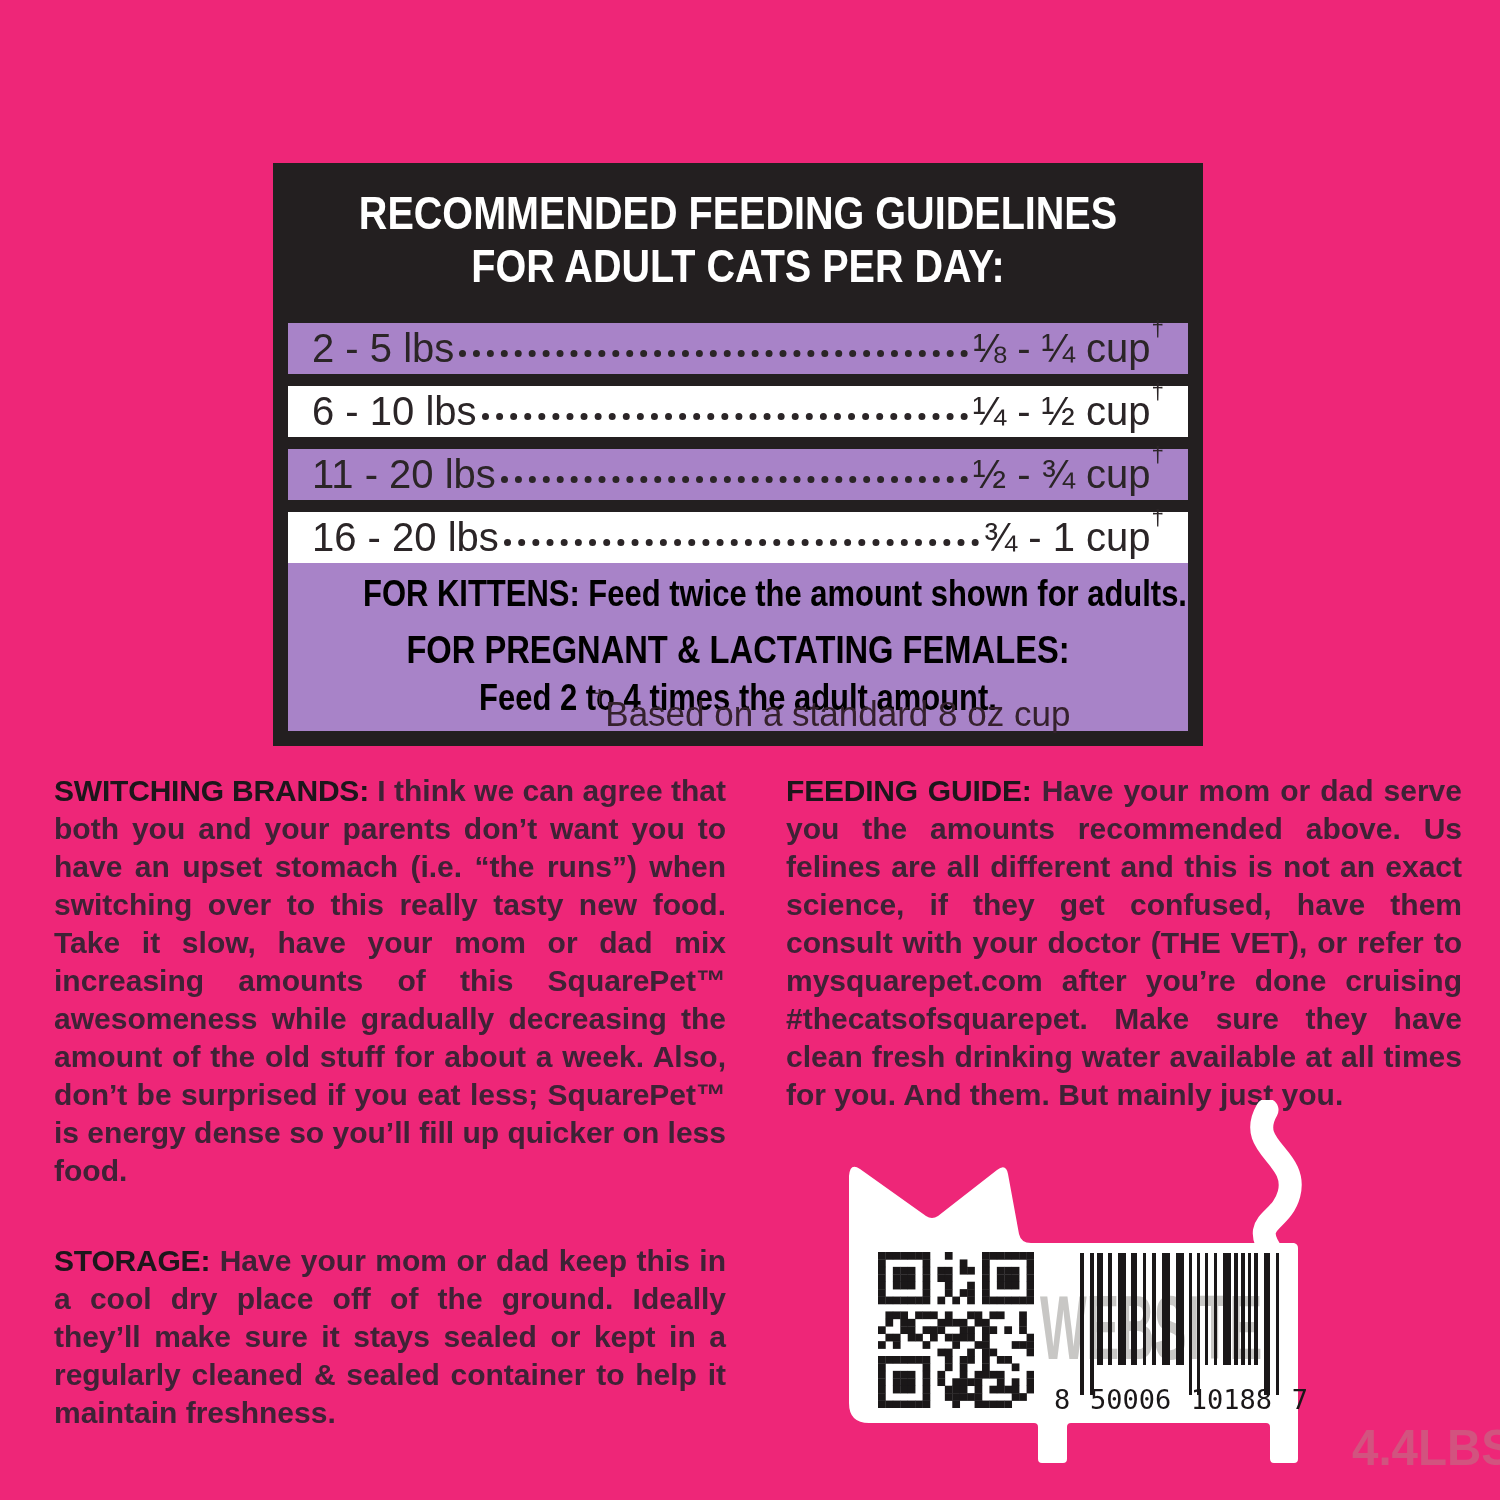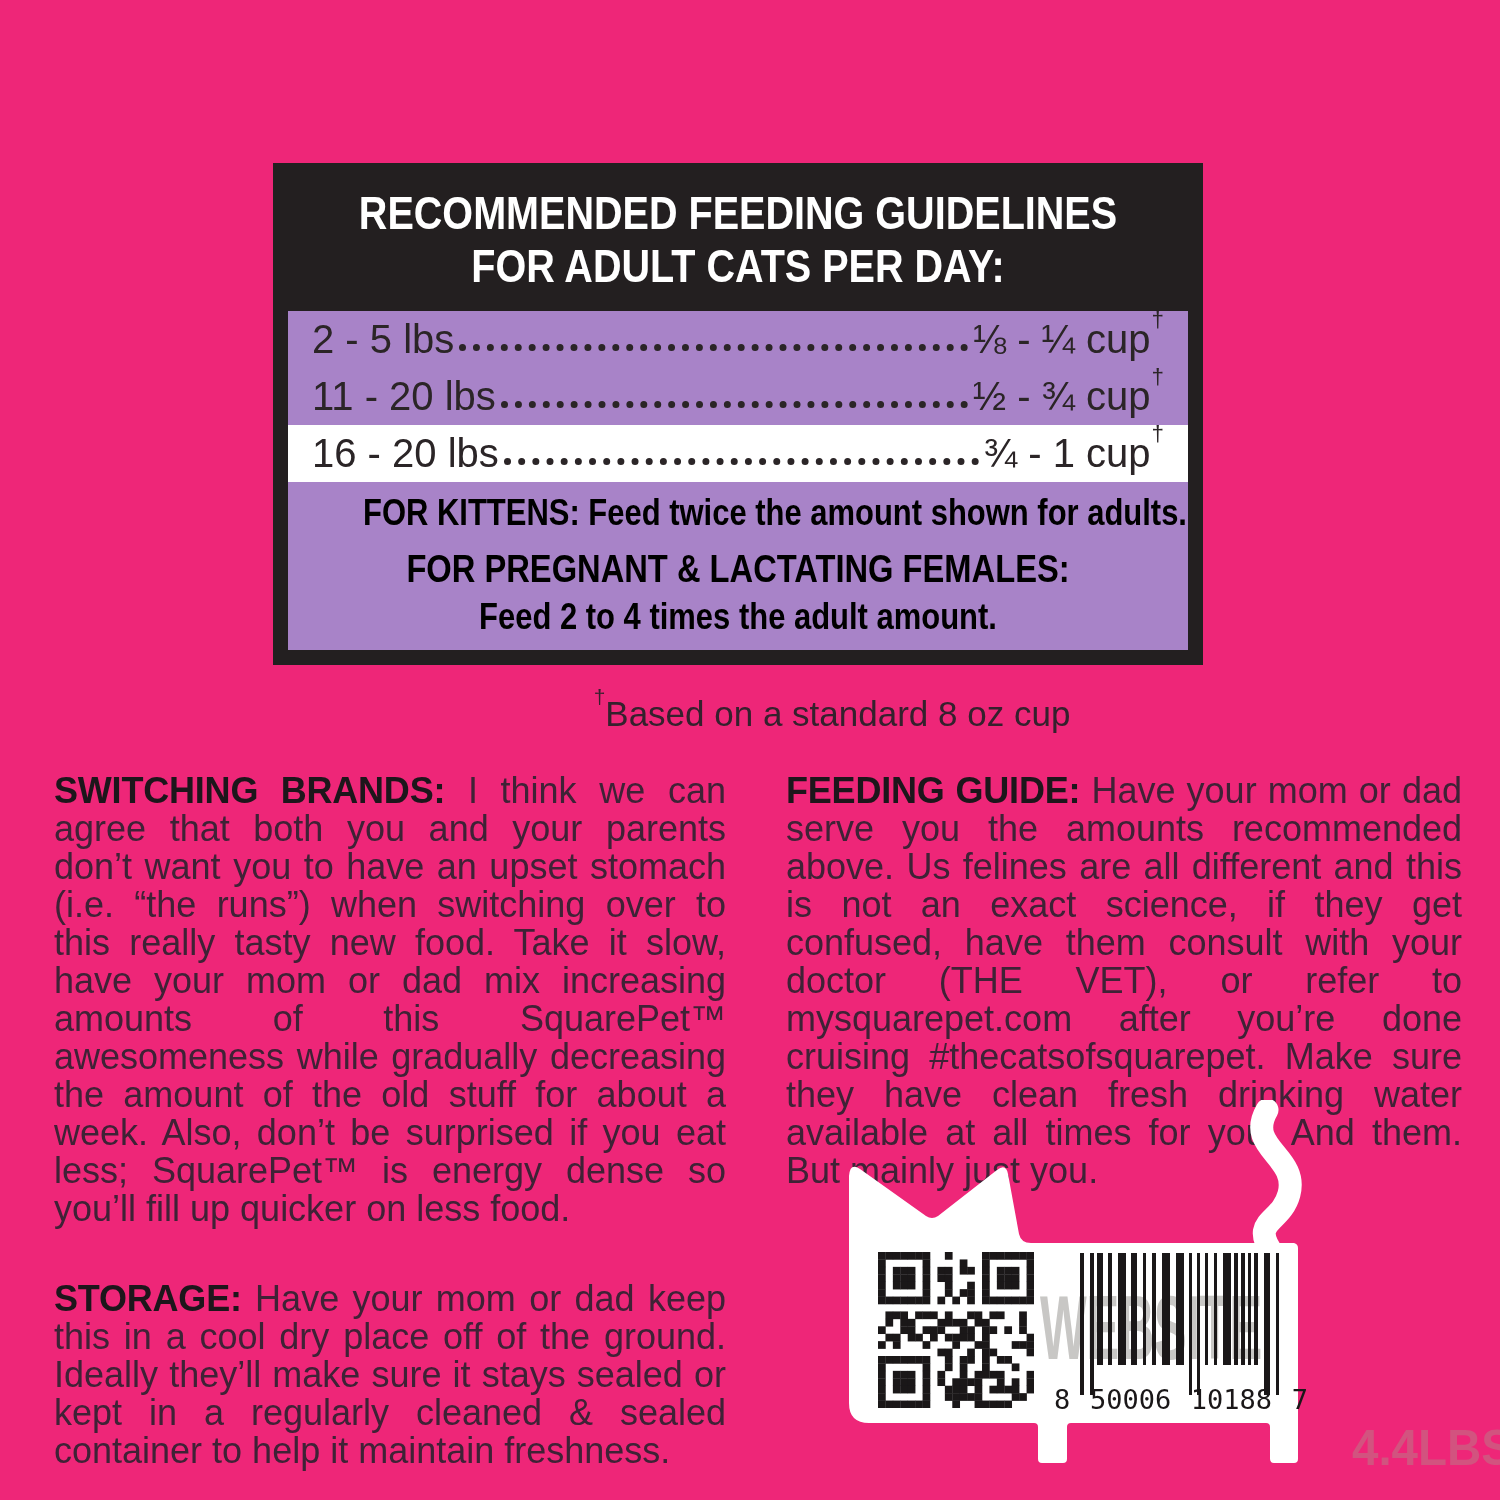--- a/index.html
+++ b/index.html
@@ -6,38 +6,38 @@
   .page{
     position:relative;width:1500px;height:1500px;overflow:hidden;
     background:#EE2678;
     font-family:"Liberation Sans","DejaVu Sans",sans-serif;
   }
   
   .gtable{position:absolute;left:273px;top:163px;width:930px;background:#231F20;padding-bottom:15px;}
   .gtable-title{padding:24px 10px 18px;text-align:center;color:#FFFFFF;font-weight:bold;font-size:46px;line-height:53px;}
   .cond{display:block;transform:scaleX(0.86);transform-origin:50% 50%;white-space:nowrap;}
   .gtable-grid{margin:0 15px;}
-  .g-row{height:57px;display:flex;align-items:center;padding:0 24px;font-size:40px;color:#2B2527;}
+  .g-row{height:51px;display:flex;align-items:center;padding:0 24px;font-size:40px;color:#2B2527;margin-top:12px;}
   .row-purple{background:#A883C8;}
   .row-white{background:#FFFFFF;}
   .g-weight{flex:0 0 auto;}
   .leader{flex:1 1 auto;align-self:flex-end;height:0;border-bottom:7px dotted #2B2527;margin:0 5px 17px 5px;}
   .g-amount{flex:0 0 auto;}
   sup.dag{font-size:56%;position:relative;top:-0.5em;margin-left:1px;}
   .g-notes{background:#A883C8;margin:0 15px;padding:8px 14px 10px;text-align:center;color:#000000;font-weight:bold;}
   .note1{font-size:36px;line-height:46px;margin-bottom:10px;}
   .note2{font-size:38px;line-height:46px;margin-bottom:2px;}
   .note3{font-size:36px;line-height:46px;}
   .footnote{position:absolute;left:285px;top:694px;width:1094px;text-align:center;font-size:35px;color:#35212D;}
   .footnote sup{font-size:60%;position:relative;top:-0.45em;}
   
   .col{position:absolute;top:772px;}
   .col-left{left:54px;width:672px;}
   .col-right{left:786px;width:676px;}
-  .para{font-size:36px;line-height:38px;text-align:justify;color:#3F2236;margin:0;}
+  .para{font-size:30px;line-height:38px;text-align:justify;color:#3F2236;margin:0;font-weight:bold;}
   .para strong{color:#1D161B;letter-spacing:-0.2px;}
   .storage{margin-top:52px;}
   
   .cat-svg{position:absolute;left:845px;top:1100px;z-index:1;}
   .watermark{
     position:absolute;left:1040px;top:1283px;z-index:2;
     font-weight:bold;font-size:90px;line-height:90px;letter-spacing:-1px;
     color:#C8C7C5;transform:scaleX(0.55);transform-origin:left top;white-space:nowrap;
   }
   .qr{position:absolute;left:878px;top:1252px;z-index:3;}
@@ -62,20 +62,25 @@
   <div class="gtable">
     <div class="gtable-title">
       <span class="cond">RECOMMENDED FEEDING GUIDELINES</span>
       <span class="cond">FOR ADULT CATS PER DAY:</span>
     </div>
     <div class="gtable-grid">
       <div class="g-row row-purple">
         <span class="g-weight">2 - 5 lbs</span>
         <span class="leader"></span>
         <span class="g-amount"><span>⅛ - ¼ cup</span><sup class="dag">†</sup></span>
+      </div>
+      <div class="g-row row-white">
+        <span class="g-weight">6 - 10 lbs</span>
+        <span class="leader"></span>
+        <span class="g-amount"><span>¼ - ½ cup</span><sup class="dag">†</sup></span>
       </div>
       <div class="g-row row-purple">
         <span class="g-weight">11 - 20 lbs</span>
         <span class="leader"></span>
         <span class="g-amount"><span>½ - ¾ cup</span><sup class="dag">†</sup></span>
       </div>
       <div class="g-row row-white">
         <span class="g-weight">16 - 20 lbs</span>
         <span class="leader"></span>
         <span class="g-amount"><span>¾ - 1 cup</span><sup class="dag">†</sup></span>

